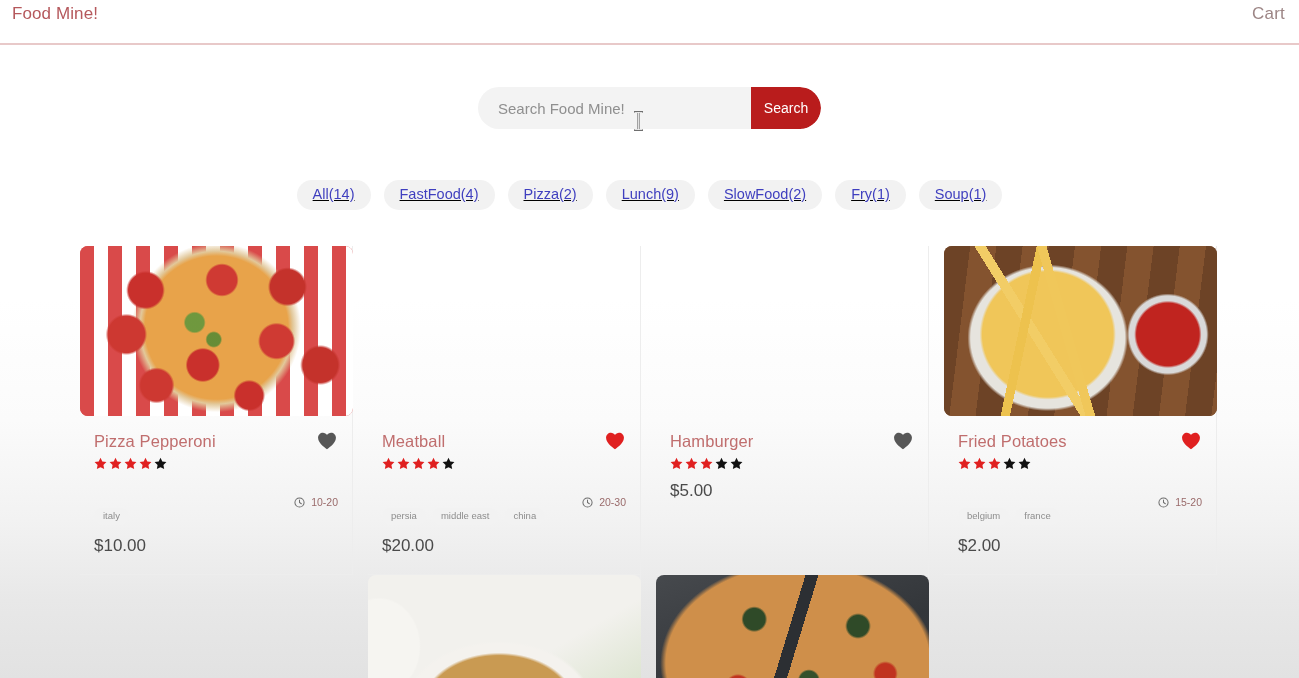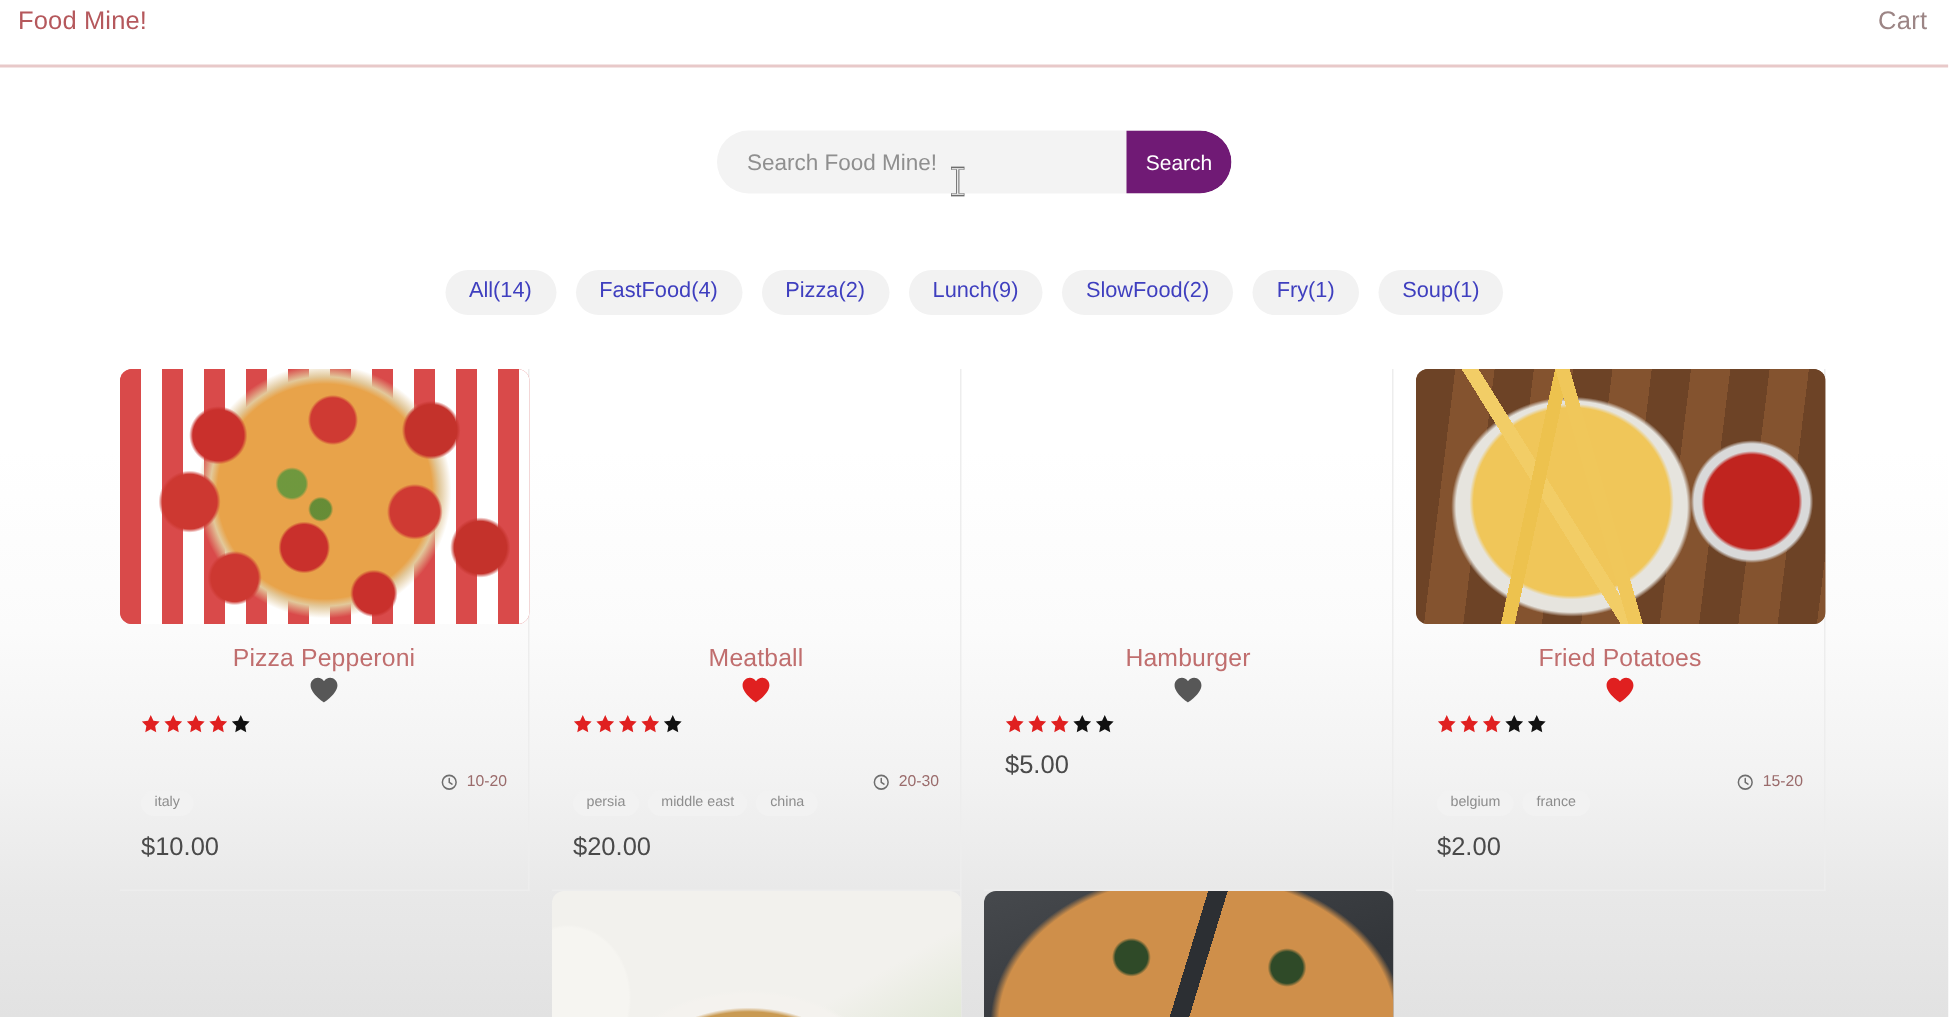--- a/index.html
+++ b/index.html
@@ -60,39 +60,40 @@
     background: transparent;
     padding: 0 2px 0 20px;
     font-family: "Liberation Sans", sans-serif;
     font-size: 15px;
     color: #8a8a8a;
   }
   .search-input::placeholder { color: #8f8f8f; opacity: 1; }
   .search-btn {
     width: 70px; height: 42px;
     border: none; outline: none; cursor: pointer;
-    background: #701a75;
+    background: #b91c1c;
     border-radius: 0 21px 21px 0;
     color: #ffffff;
     font-family: "Liberation Sans", sans-serif;
     font-size: 14px;
   }
   .text-cursor {
     position: absolute;
     left: 155px; top: 24px;
     width: 11px; height: 20px;
     pointer-events: none;
   }
 
   
   .tags {
     position: absolute; top: 180px; left: 0;
     width: 1299px;
     display: flex; justify-content: center;
     gap: 13px;
+    text-decoration: underline;
   }
   .tag {
     background: #f2f2f2;
     border: none;
     border-radius: 16px;
     padding: 7px 16px 8px;
     font-family: "Liberation Sans", sans-serif;
     font-size: 14.5px;
     color: #3f3fbf;
     cursor: pointer;
@@ -119,23 +120,22 @@
   .card-photo {
     width: 273px; height: 170px;
     margin: -16px -14px 0 -14px;
     border-radius: 8px;
     overflow: hidden;
     position: relative;
   }
   .card-body { padding-top: 14px; }
 
   .card-title-row {
-    display: flex; align-items: center;
+    display: flex; align-items: flex-end;
     justify-content: space-between;
-    flex-direction: column;
   }
   .card-title {
     font-size: 16.5px;
     color: #c06e6e;
     letter-spacing: .1px;
   }
   .heart { width: 22px; height: 20px; flex: none; margin-top: 1px; }
 
   .stars { margin-top: 6px; display: flex; gap: 2px; }
   .stars svg { width: 13px; height: 13px; display: block; }

